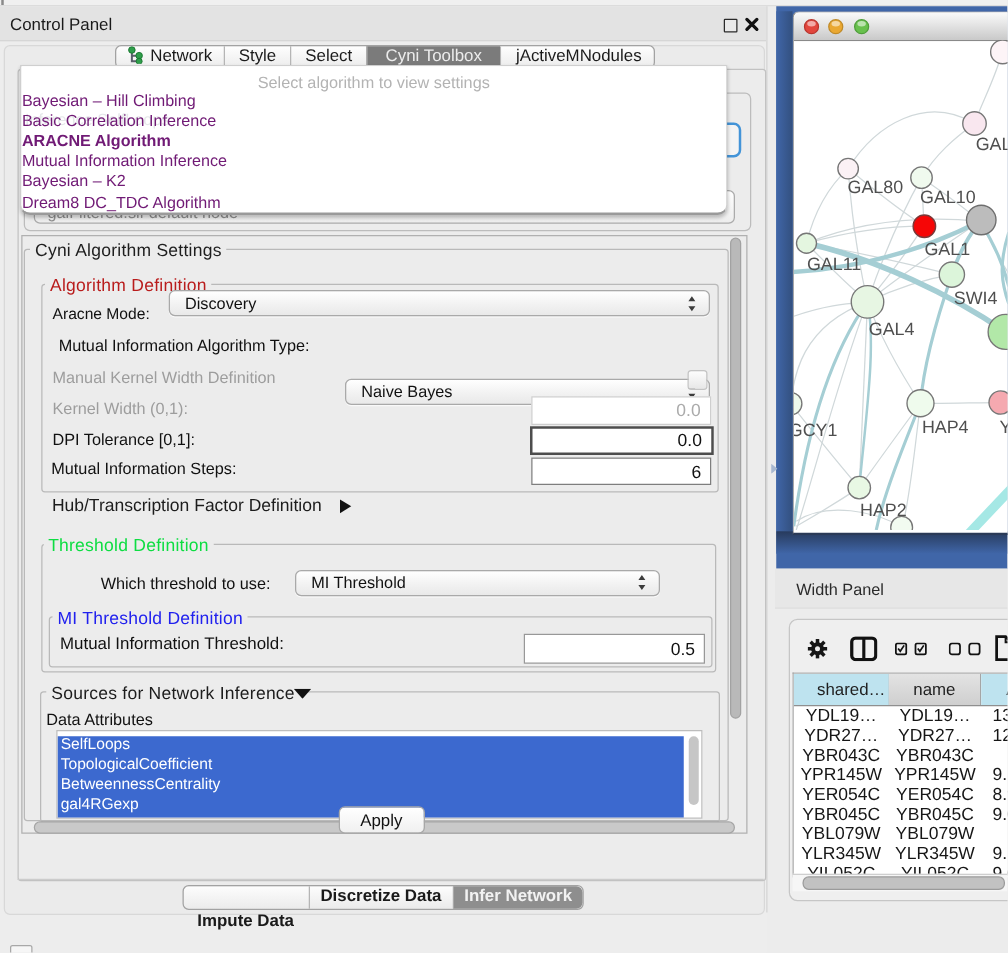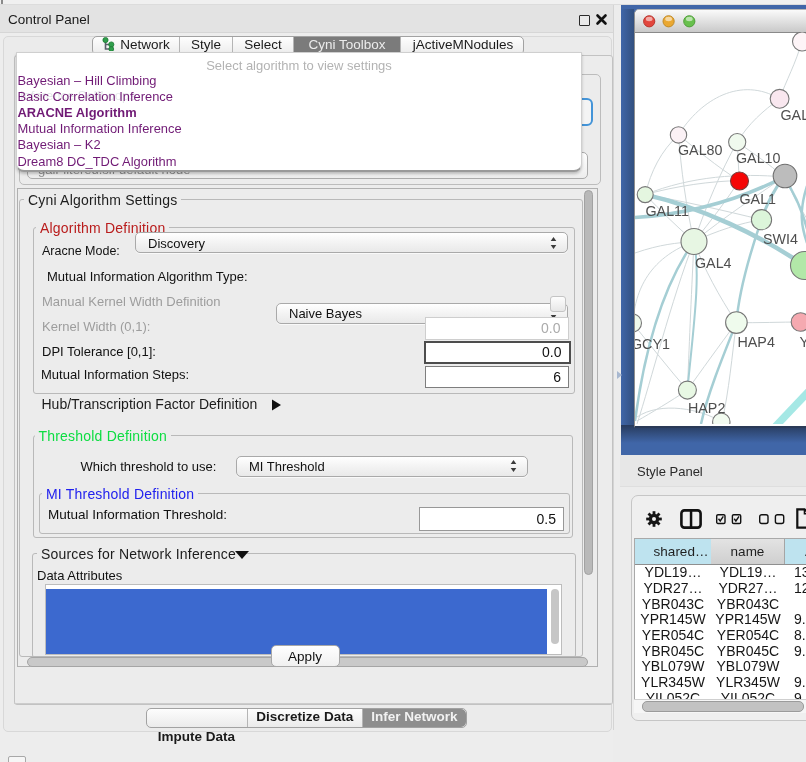--- a/index.html
+++ b/index.html
@@ -131,20 +131,24 @@
 
 <div class="gbox" style="left:32px;top:553px;width:541.5px;height:103px;"></div>
 <div class="grouplab" style="left:37px;top:546px;color:#1c1c1c;">Sources for Network Inference</div>
 <svg class="abs" style="left:234.5px;top:551px;" width="14" height="8" viewBox="0 0 14 8">
     <path d="M0 0 L14 0 L7 8 Z" fill="#111"></path>
   </svg>
 <div class="lab" style="left:37px;top:567.5px;">Data Attributes</div>
 
 <div class="abs" style="left:44.5px;top:584px;width:515px;height:69px;background:#fff;border:1px solid #bdbdbd;overflow:hidden;">
   <div class="abs" style="left:0;top:3.5px;width:501px;height:120px;background:#3c69cf;"></div>
+  <div class="abs" style="left:3px;top:3px;font-size:12.5px;color:#fff;line-height:15.9px;white-space:pre;">SelfLoops
+TopologicalCoefficient
+BetweennessCentrality
+gal4RGexp</div>
   <div class="abs" style="left:505px;top:4px;width:8px;height:55px;background:#c6c6c6;border-radius:5px;"></div>
 </div>
 
 <div class="abs" style="left:16.5px;top:188px;width:581px;height:478.5px;border:1px solid #b0b0b0;box-sizing:border-box;"></div>
 <div class="abs" style="left:584px;top:190px;width:8.5px;height:385px;background:#b9b9b9;border:1px solid #a2a2a2;border-radius:5px;box-sizing:border-box;"></div>
 <div class="abs" style="left:27px;top:657px;width:561px;height:9.5px;background:#c9c9c9;border:1px solid #a5a5a5;border-radius:5px;box-sizing:border-box;"></div>
 
 <div class="abs" style="left:270.5px;top:645px;width:67px;height:20px;border:1px solid #a8a8a8;border-radius:5px;background:linear-gradient(#ffffff,#f0f0f0);display:flex;align-items:center;justify-content:center;font-size:13.5px;color:#111;">Apply</div>
 
 <div class="abs" style="left:14px;top:703px;width:597px;height:1px;background:#cccccc;"></div>
@@ -245,21 +249,21 @@
       <text x="630" y="347.5">GCY1</text>
       <text x="736.5" y="345.5">HAP4</text>
       <text x="798.5" y="345.5">Y</text>
       <text x="687" y="411.5">HAP2</text>
     </g>
   </svg>
 </div>
 
 <div class="abs" style="left:620px;top:455px;width:186px;height:307px;background:#ececec;"></div>
 <div class="abs" style="left:620px;top:455px;width:186px;height:31px;background:#e7e7e7;border-bottom:1px solid #dedede;"></div>
-<div class="abs" style="left:637px;top:464px;font-size:13px;color:#2a2a2a;">Style Panel</div>
+<div class="abs" style="left:637px;top:464px;font-size:13px;color:#2a2a2a;">Width Panel</div>
 
 <div class="abs" style="left:631px;top:495px;width:182px;height:224px;border:1px solid #c6c6c6;border-radius:7px;background:#efefef;"></div>
 
 <svg class="abs" style="left:646px;top:511px;" width="16" height="16" viewBox="0 0 16 16">
   <g fill="#161616">
     <circle cx="8" cy="8" r="5.2"></circle>
     <g>
       <rect x="6.6" y="0.2" width="2.8" height="4"></rect>
       <rect x="6.6" y="11.8" width="2.8" height="4"></rect>
       <rect x="0.2" y="6.6" width="4" height="2.8"></rect>

